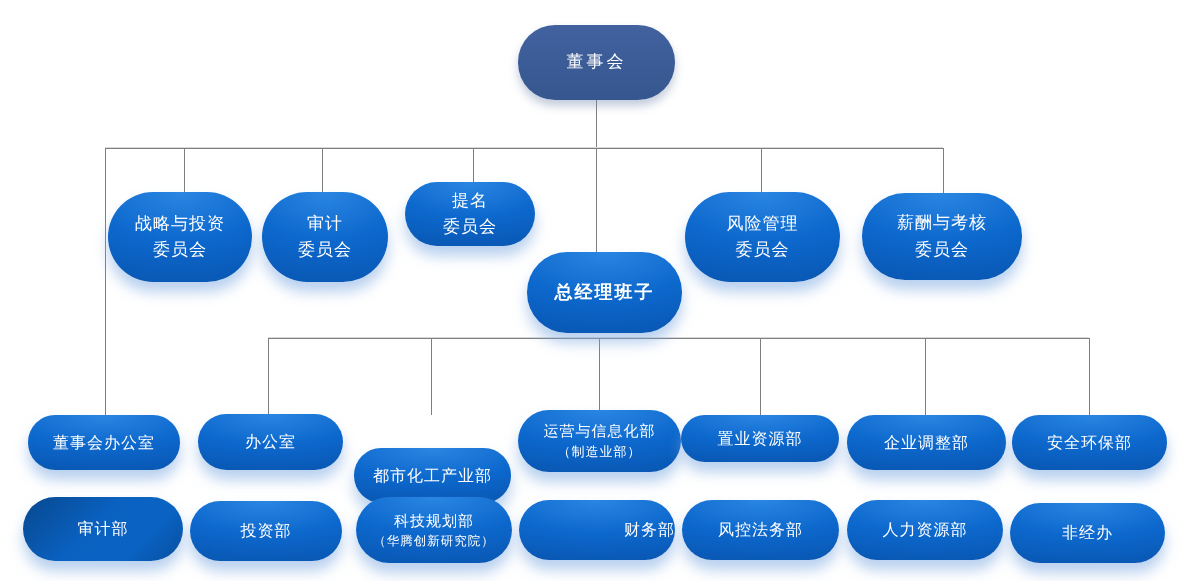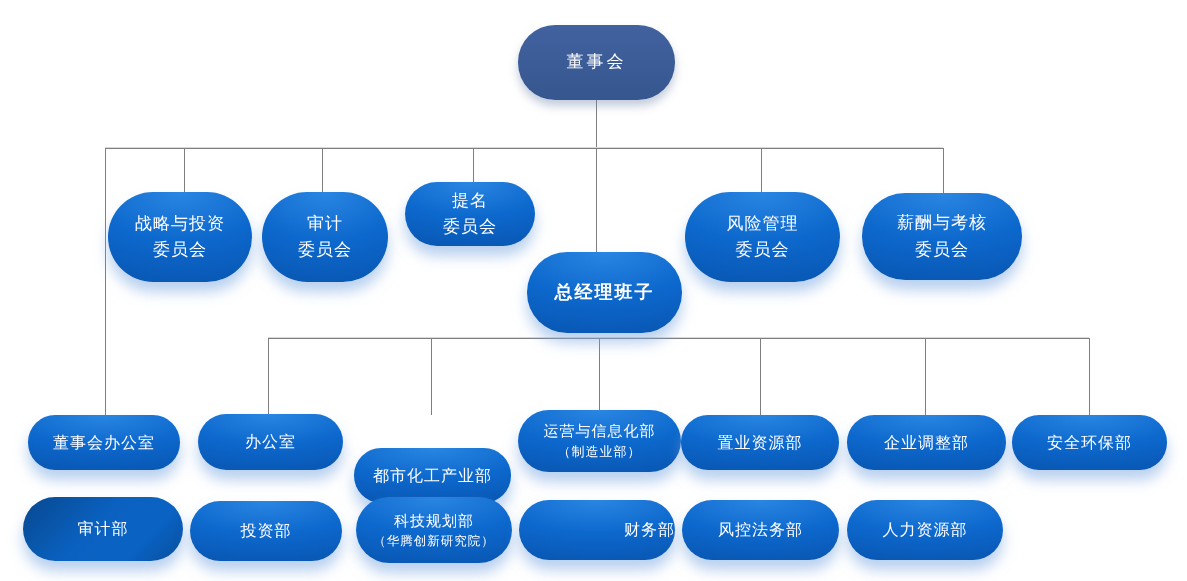--- a/index.html
+++ b/index.html
@@ -106,21 +106,21 @@
   <div class="node" style="left:198px; top:414px; width:145px; height:56px; border-radius:28px;">
     <span class="label">办公室</span>
   </div>
   <div class="node" style="left:354px; top:415px; width:157px; height:55px; border-radius:27px;margin-top:33px;">
     <span class="label">都市化工产业部</span>
   </div>
   <div class="node" style="left:518px; top:410px; width:163px; height:62px; border-radius:31px;">
     <span class="label" style="font-size:15px;">运营与信息化部</span>
     <span class="sublabel">（制造业部）</span>
   </div>
-  <div class="node" style="left:681px; top:415px; width:158px; height:55px; border-radius:27px;">
+  <div class="node" style="left:681px; top:415px; width:158px; height:47px; border-radius:27px;">
     <span class="label">置业资源部</span>
   </div>
   <div class="node" style="left:847px; top:415px; width:159px; height:55px; border-radius:27px;">
     <span class="label">企业调整部</span>
   </div>
   <div class="node" style="left:1012px; top:415px; width:155px; height:55px; border-radius:27px;">
     <span class="label">安全环保部</span>
   </div>
 
   <div class="node audit-dark" style="left:23px; top:497px; width:160px; height:64px; border-radius:32px;">
@@ -135,14 +135,17 @@
   </div>
   <div class="node" style="left:519px; top:500px; width:156px; height:60px; border-radius:30px;align-items:flex-end;">
     <span class="label">财务部</span>
   </div>
   <div class="node" style="left:682px; top:500px; width:157px; height:60px; border-radius:30px;">
     <span class="label">风控法务部</span>
   </div>
   <div class="node" style="left:847px; top:500px; width:156px; height:60px; border-radius:30px;">
     <span class="label">人力资源部</span>
   </div>
+  <div class="node" style="left:1010px; top:503px; width:155px; height:60px; border-radius:30px;">
+    <span class="label">非经办</span>
+  </div>
 
 </div>
 
 </body></html>

